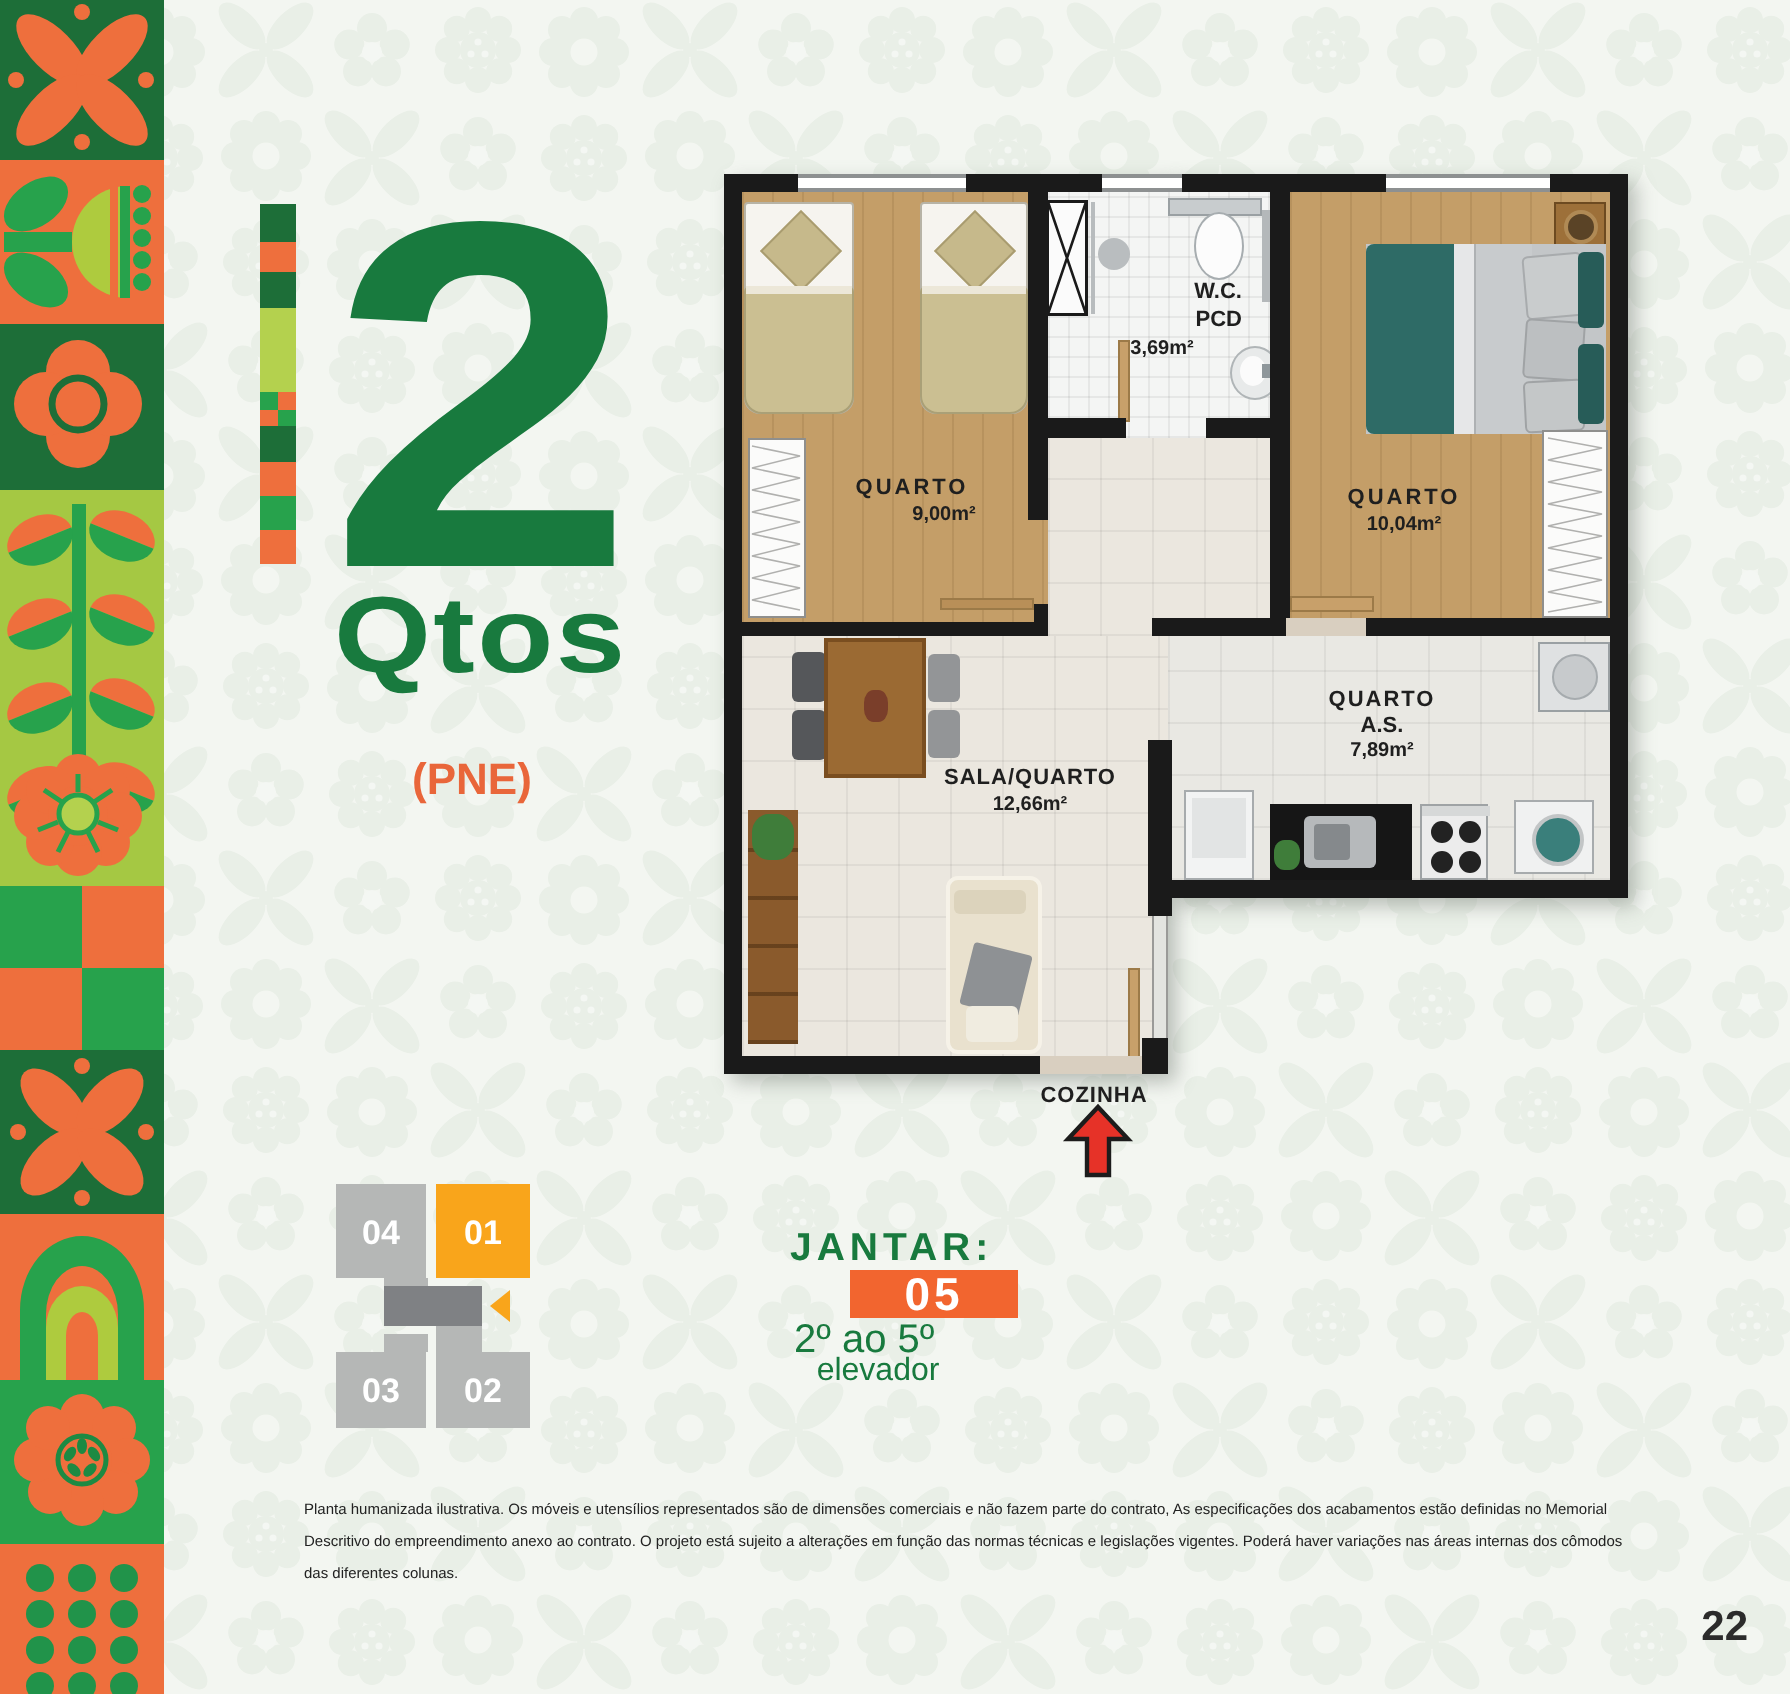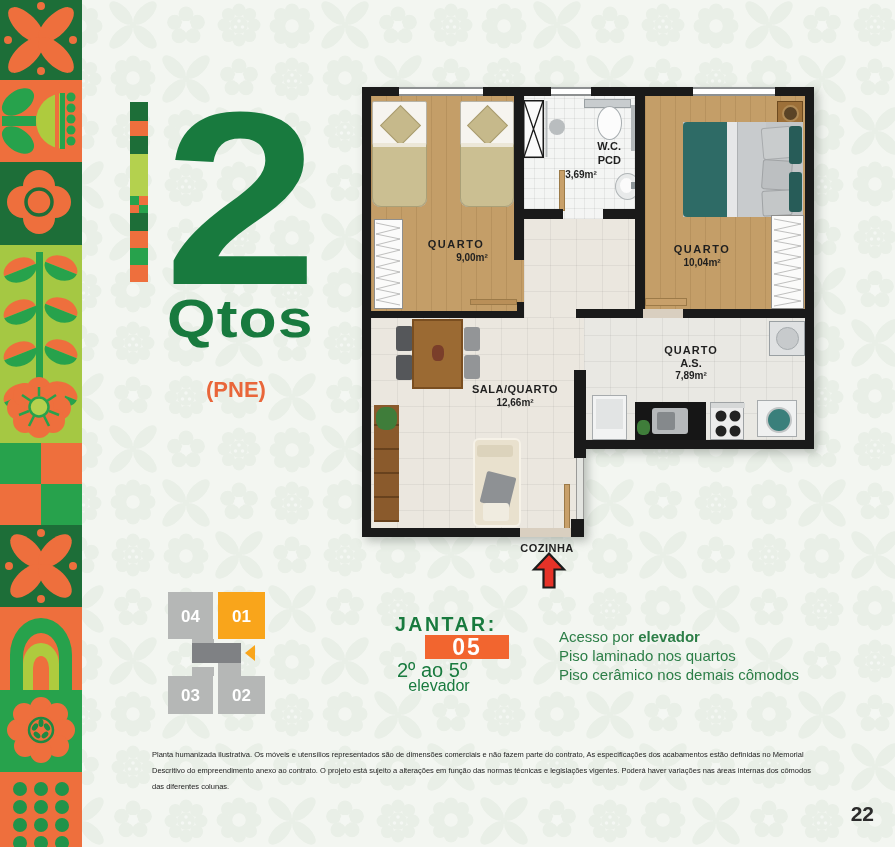--- a/index.html
+++ b/index.html
@@ -399,25 +399,20 @@
     <text x="81.5" y="34" font-size="17" font-weight="bold" fill="#fff" text-anchor="middle" font-family="Liberation Sans">01</text>
     <text x="30.5" y="113" font-size="17" font-weight="bold" fill="#fff" text-anchor="middle" font-family="Liberation Sans">03</text>
     <text x="81.5" y="113" font-size="17" font-weight="bold" fill="#fff" text-anchor="middle" font-family="Liberation Sans">02</text>
   </svg>
 
   <div class="abs g" style="left:395px;top:613px;font-size:19.5px;font-weight:bold;letter-spacing:2.5px;">JANTAR:</div>
   <div class="abs" style="left:397px;top:635px;width:84px;height:24px;background:#f2652f;color:#fff;font-size:23px;font-weight:bold;text-align:center;line-height:24px;letter-spacing:2px;margin-left:28px;">05</div>
   <div class="abs g" style="left:397px;top:659px;width:84px;text-align:left;font-size:20px;">2º ao 5º</div>
   <div class="abs g" style="left:397px;top:677px;width:84px;text-align:center;font-size:16px;">elevador</div>
 
-  <div class="abs" style="left:559px;top:627px;font-size:15px;color:#2c7e47;line-height:19px;">
-    Acesso por <b>elevador</b><br>
-    Piso laminado nos quartos<br>
-    Piso cerâmico nos demais cômodos
-  </div>
 
   <div class="abs" style="left:152px;top:747px;width:700px;font-size:7.5px;color:#222;line-height:16.2px;white-space:nowrap;">
     Planta humanizada ilustrativa. Os móveis e utensílios representados são de dimensões comerciais e não fazem parte do contrato, As especificações dos acabamentos estão definidas no Memorial<br>
     Descritivo do empreendimento anexo ao contrato. O projeto está sujeito a alterações em função das normas técnicas e legislações vigentes. Poderá haver variações nas áreas internas dos cômodos<br>
     das diferentes colunas.
   </div>
   <div class="abs" style="left:804px;top:802px;width:70px;text-align:right;font-size:21px;font-weight:bold;color:#2b2b2b;">22</div>
 
 </div>
 

